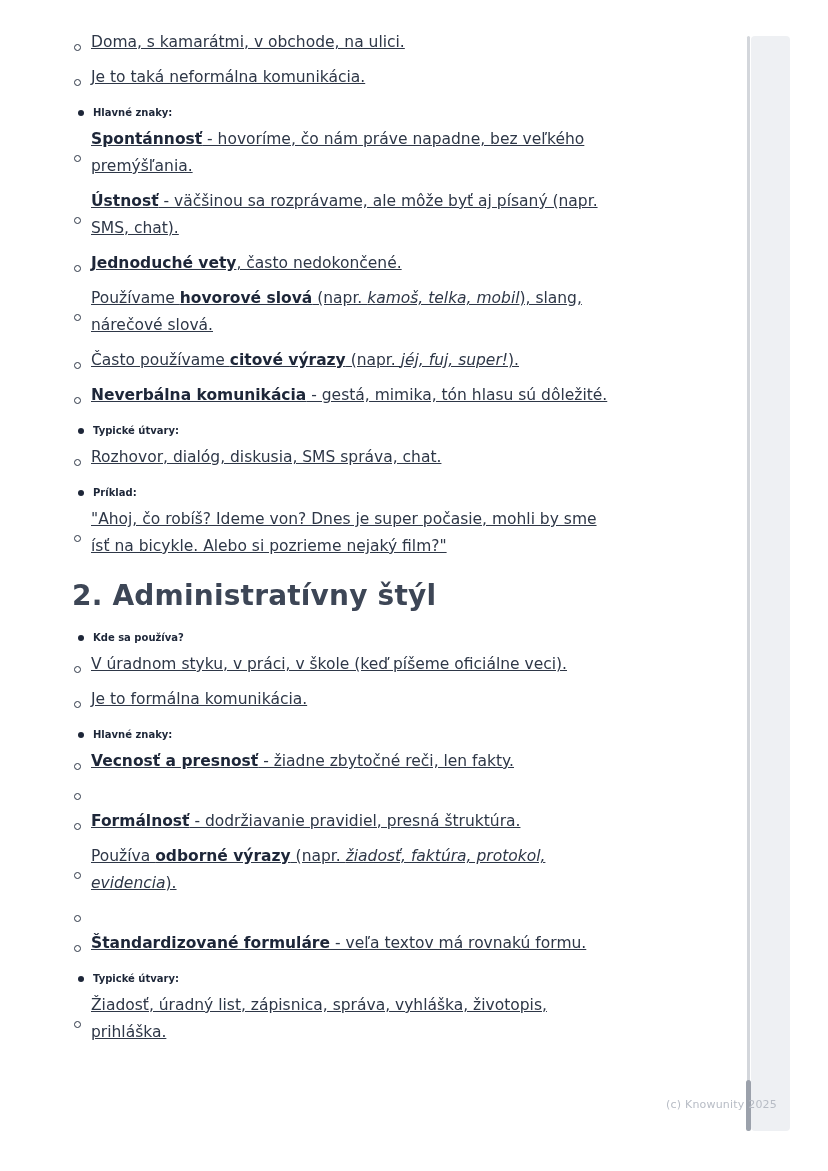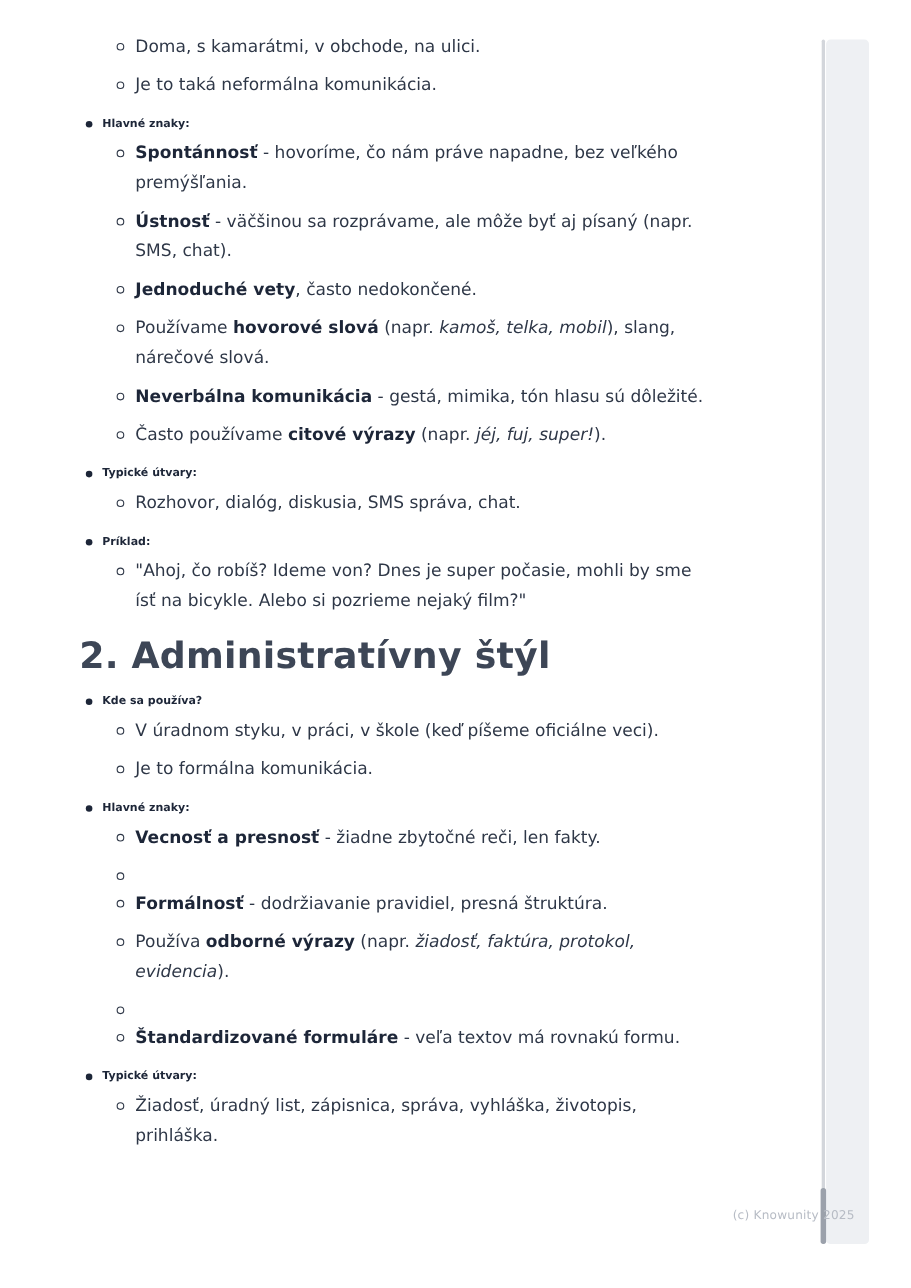--- a/index.html
+++ b/index.html
@@ -12,21 +12,21 @@
     overflow: hidden;
     font-family: "DejaVu Sans", "Liberation Sans", sans-serif;
     color: var(--body-color, #2e3747);
   }
   .content {
     position: relative;
     z-index: 1;
     padding-top: 24px;
   }
   .heading {
-    font-size: 33px;
+    font-size: 28px;
     font-weight: 700;
     color: var(--heading-color, #3d4656);
     margin: 20px 0 12px 72px;
     letter-spacing: 0.2px;
     line-height: 32px;
   }
   .group { margin-top: 5px; }
   .l1row {
     display: flex;
     align-items: flex-start;
@@ -41,23 +41,24 @@
     flex: 0 0 auto;
   }
   .l1label {
     font-weight: 700;
     color: var(--bold-color, #1d2638);
     font-size: 10px;
     line-height: 27px;
   }
   .l2row {
     display: flex;
-    align-items: flex-start;
-    padding-left: 106px;
+    align-items: center;
+    padding-left: 74px;
     margin-bottom: 8px;
+    text-decoration: underline;
   }
   .ring {
     width: 7px; height: 7px;
     border: 1.5px solid var(--body-color, #2e3747);
     border-radius: 50%;
     margin: 10px 10px 0 0;
     flex: 0 0 auto;
   }
   .txt {
     font-size: 15.5px;
@@ -134,25 +135,25 @@
         <div class="l2row">
           <span class="ring"></span>
           <div class="txt"><span class="b">Jednoduché vety</span><span>, často nedokončené.</span></div>
         </div>
         <div class="l2row">
           <span class="ring"></span>
           <div class="txt"><span>Používame </span><span class="b">hovorové slová</span><span> (napr. </span><span class="i">kamoš, telka, mobil</span><span>), slang,</span><br><span>nárečové slová.</span></div>
         </div>
         <div class="l2row">
           <span class="ring"></span>
+          <div class="txt"><span>Často používame </span><span class="b">citové výrazy</span><span> (napr. </span><span class="i">jéj, fuj, super!</span><span>).</span></div>
+        </div>
+        <div class="l2row">
+          <span class="ring"></span>
           <div class="txt"><span class="b">Neverbálna komunikácia</span><span> - gestá, mimika, tón hlasu sú dôležité.</span></div>
-        </div>
-        <div class="l2row">
-          <span class="ring"></span>
-          <div class="txt"><span>Často používame </span><span class="b">citové výrazy</span><span> (napr. </span><span class="i">jéj, fuj, super!</span><span>).</span></div>
         </div>
       </div>
       <div class="group">
         <div class="l1row">
           <span class="disc"></span>
           <span class="l1label">Typické útvary:</span>
         </div>
         <div class="l2row">
           <span class="ring"></span>
           <div class="txt"><span>Rozhovor, dialóg, diskusia, SMS správa, chat.</span></div>

